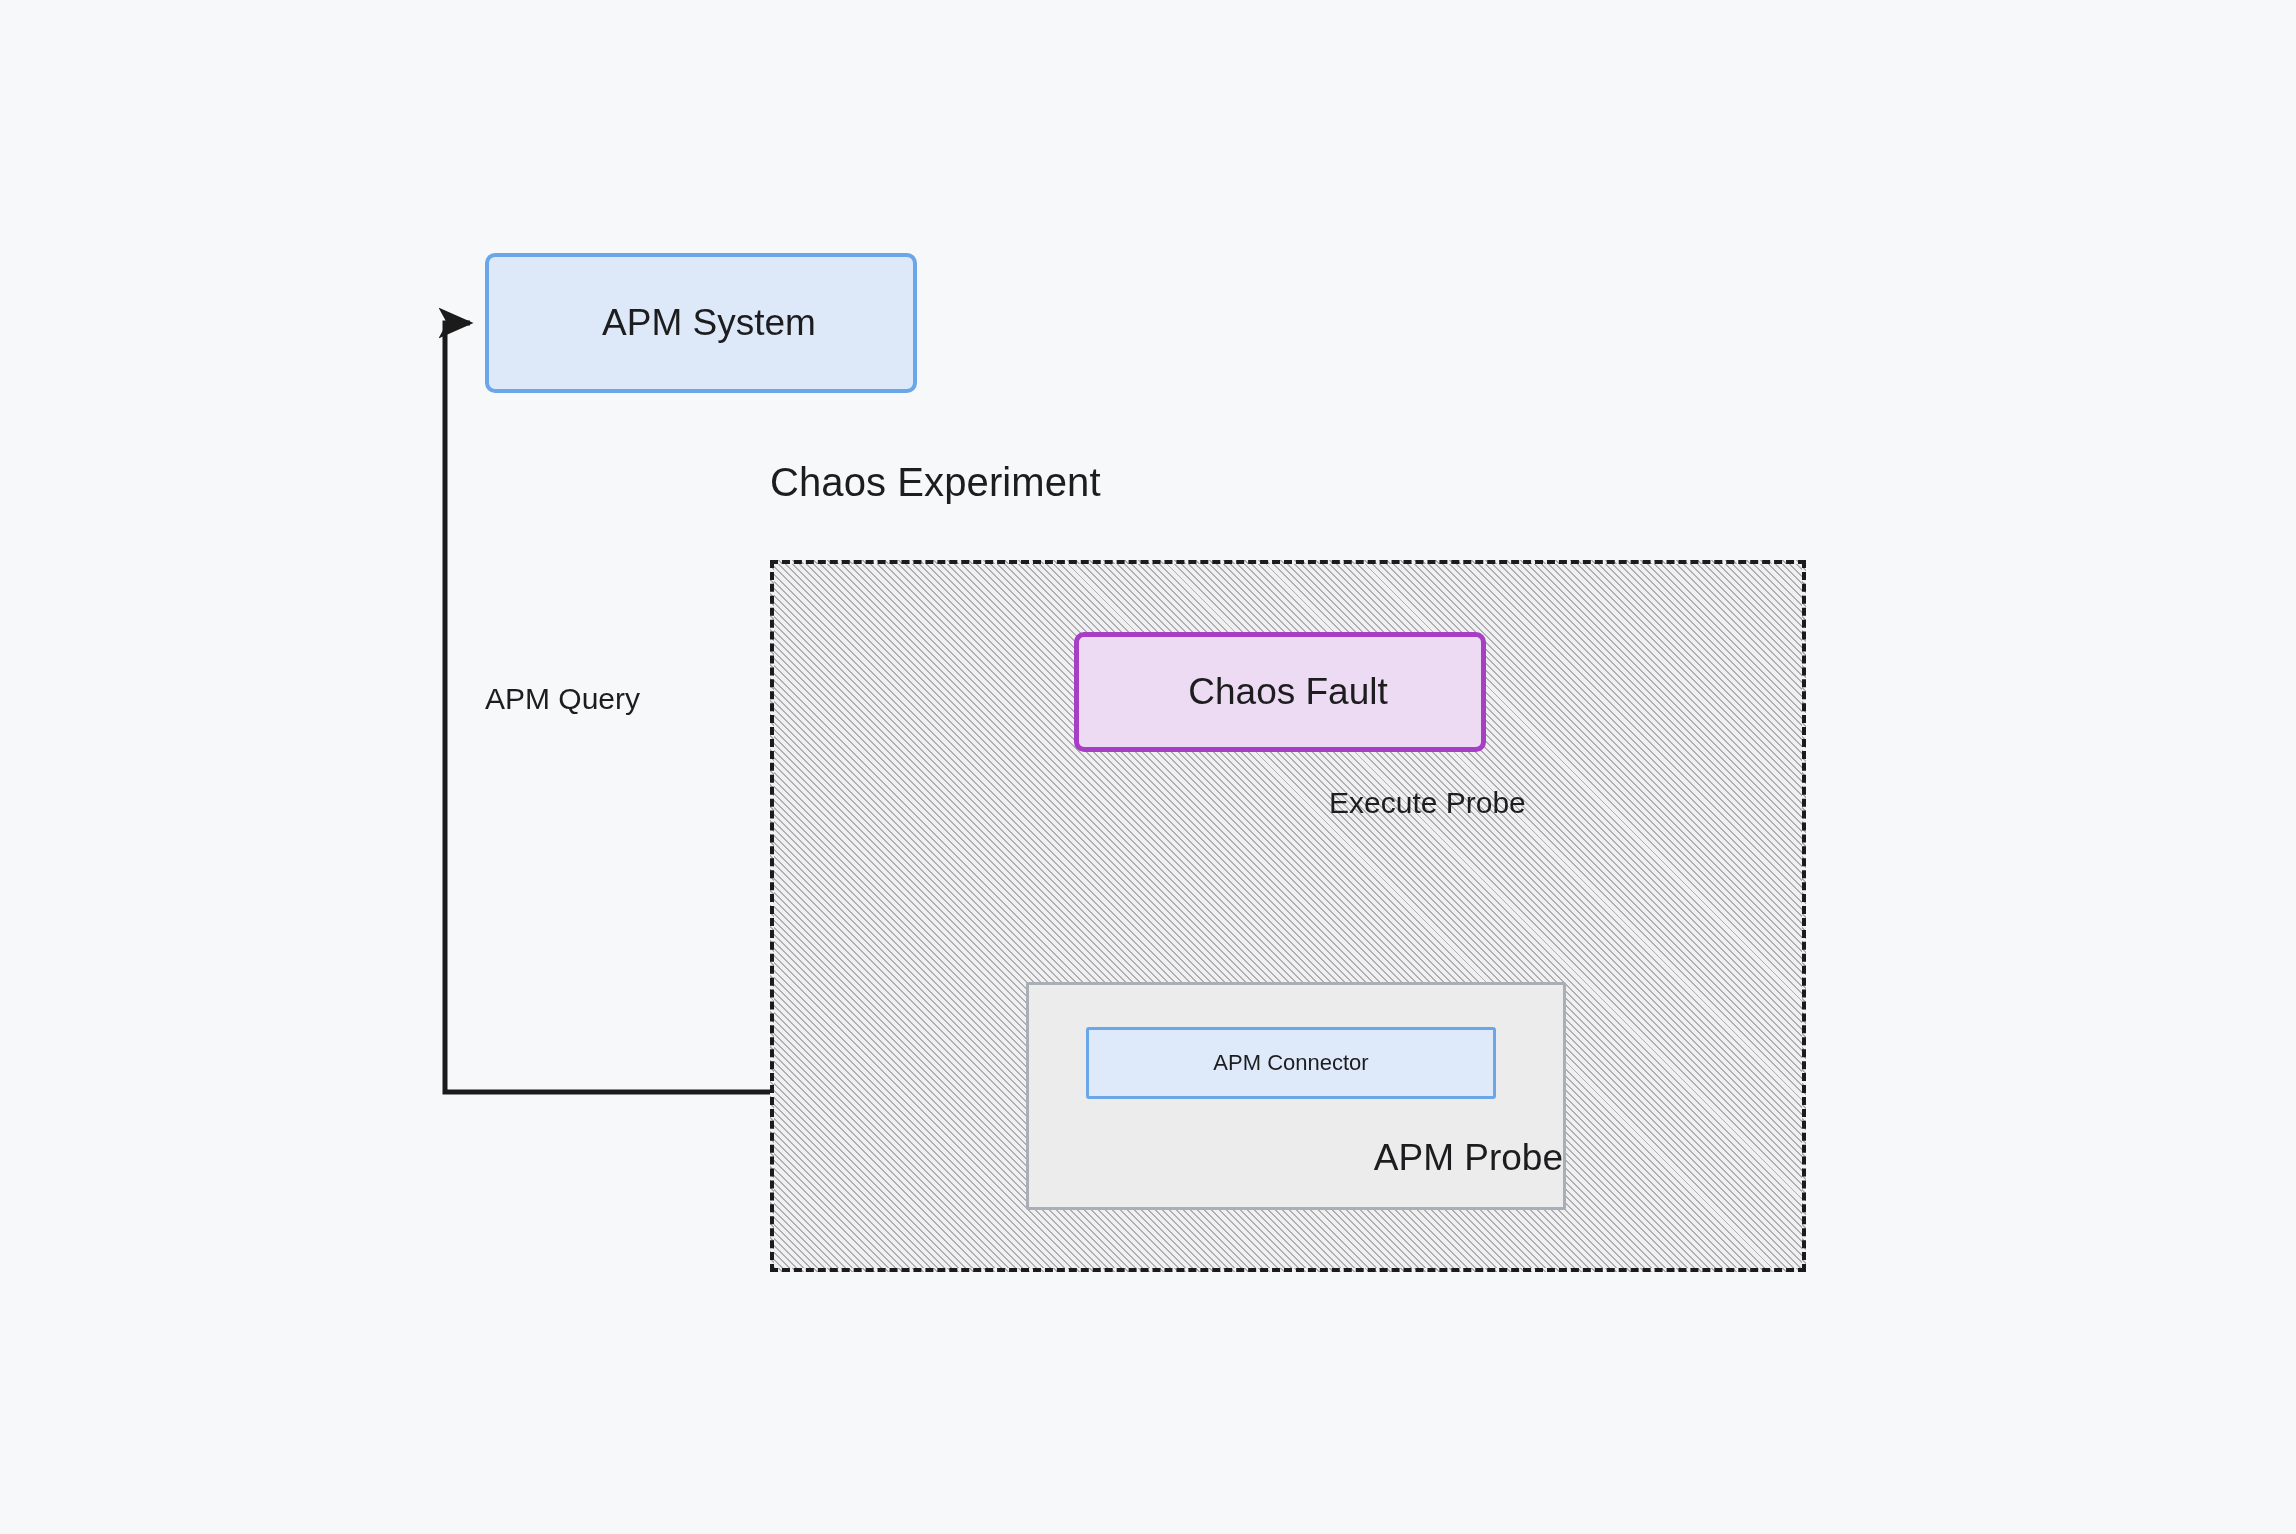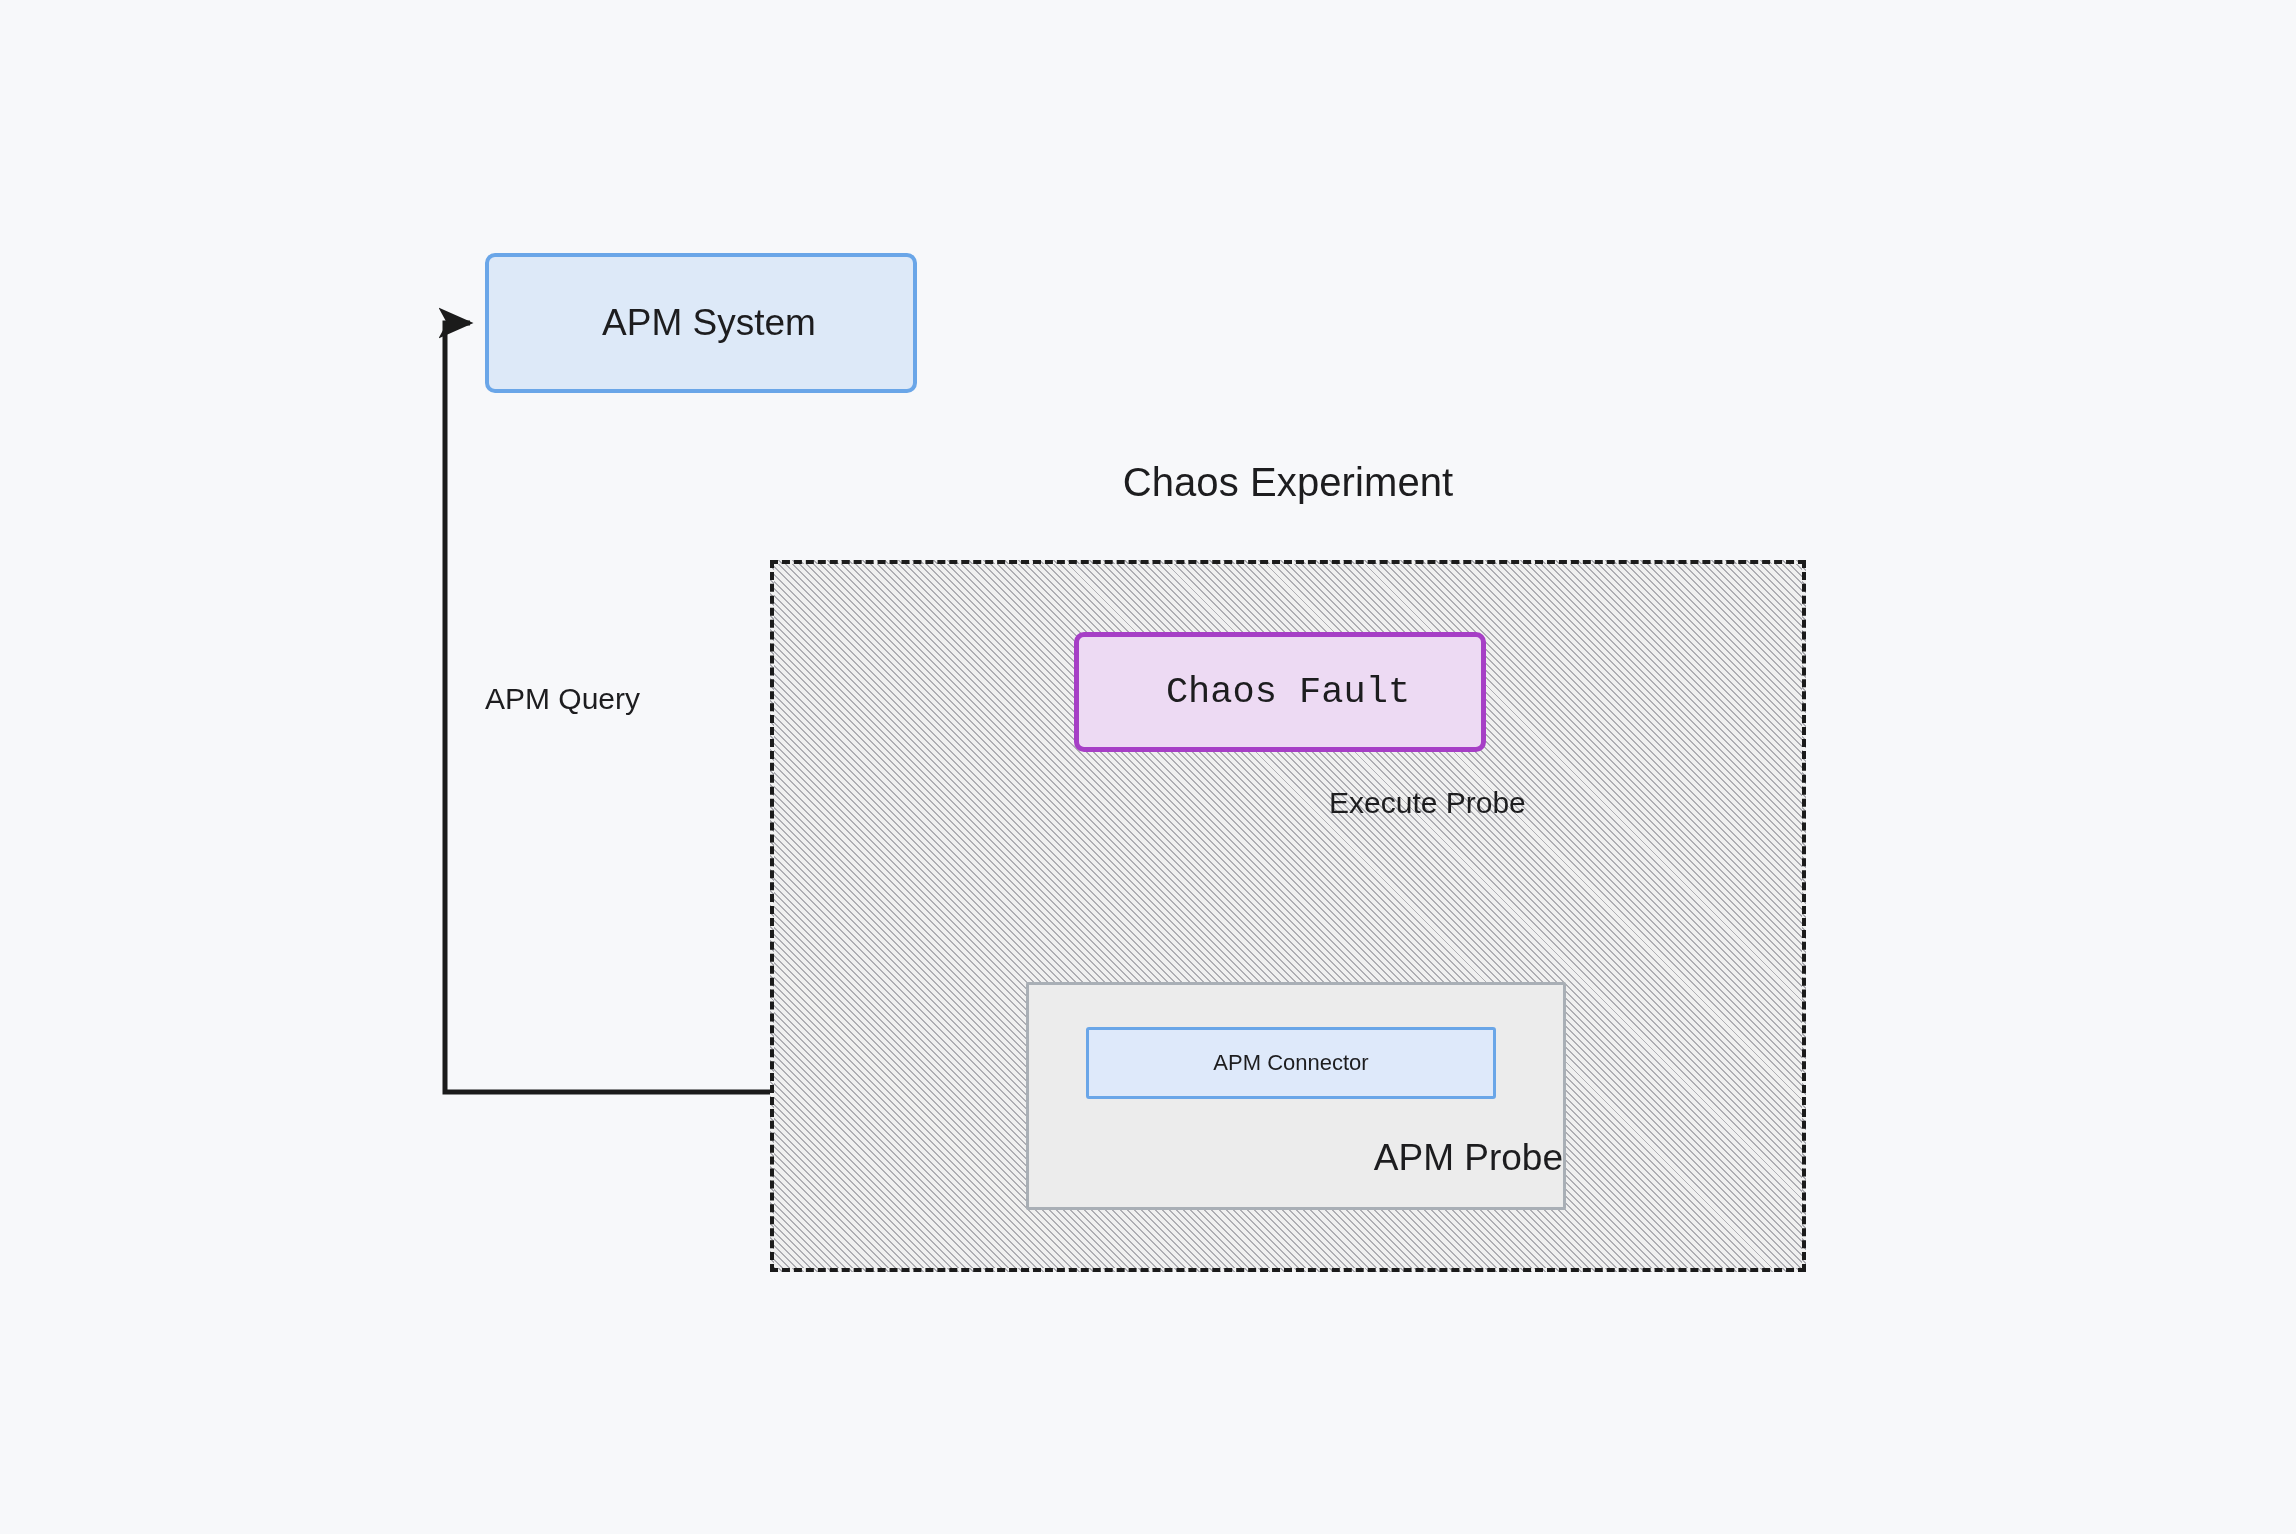--- a/index.html
+++ b/index.html
@@ -30,21 +30,20 @@
   }
 
   
   .group-title {
     position: absolute;
     font-size: 40px;
     font-weight: 400;
     letter-spacing: 0.1px;
     color: #1d1d1f;
     white-space: nowrap;
-    text-align: center;
   }
   .group-box {
     position: absolute;
     box-sizing: border-box;
     border: 4px dashed #1b1b1b;
     background-color: #f0f0f0;
     background-image:
       repeating-linear-gradient(
         45deg,
         rgba(120,120,130,0.55) 0px,
@@ -133,21 +132,21 @@
   </svg>
 
   <div class="group-title" style="left:770px; top:460px; width:1036px;">Chaos Experiment</div>
 
   <div class="group-box" style="left:770px; top:560px; width:1036px; height:712px;"></div>
 
   <div class="node node-apm-system" style="left:485px; top:253px; width:432px; height:140px;">
     <span>APM System</span>
   </div>
 
-  <div class="node node-chaos-fault" style="left:1074px; top:632px; width:412px; height:120px;font-family:Liberation Mono, monospace;">
+  <div class="node node-chaos-fault" style="left:1074px; top:632px; width:412px; height:120px;">
     <span>Chaos Fault</span>
   </div>
 
   <div class="node node-apm-probe" style="left:1026px; top:982px; width:540px; height:228px;">
 
     <div class="node-apm-connector" style="left:57px; top:42px; width:410px; height:72px;">
       <span>APM Connector</span>
     </div>
 
     <div class="probe-label">APM Probe</div>

